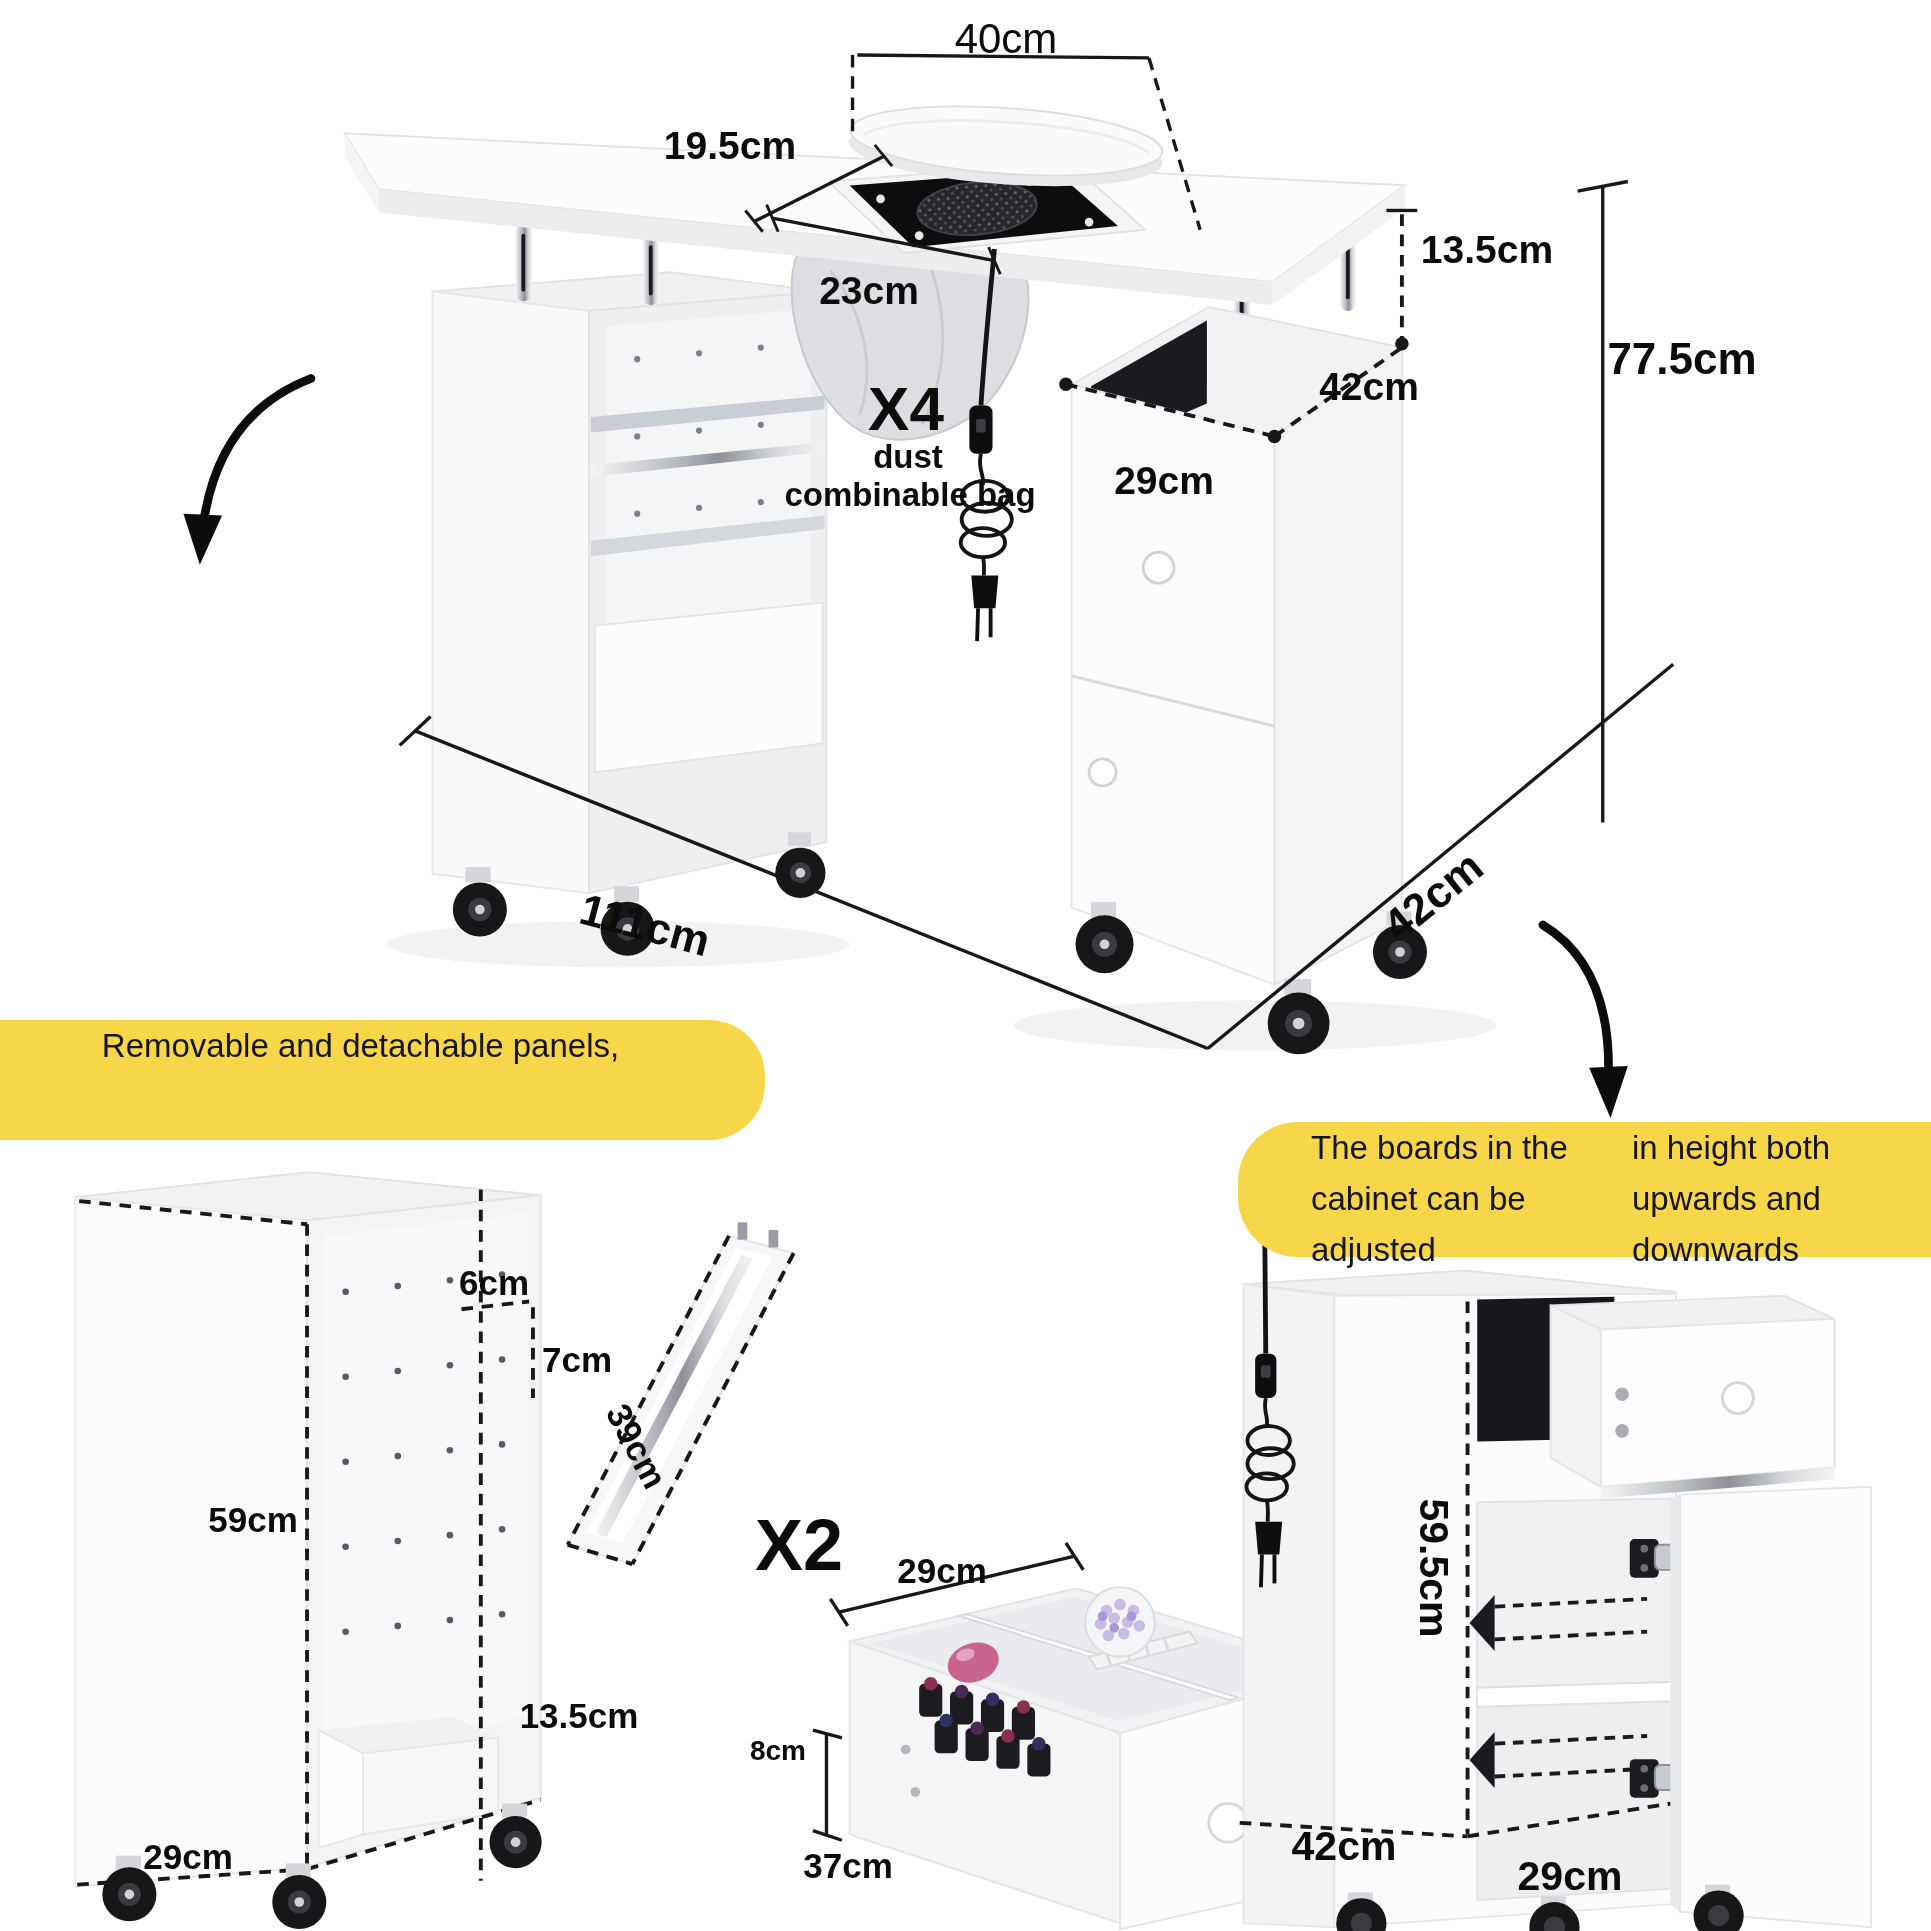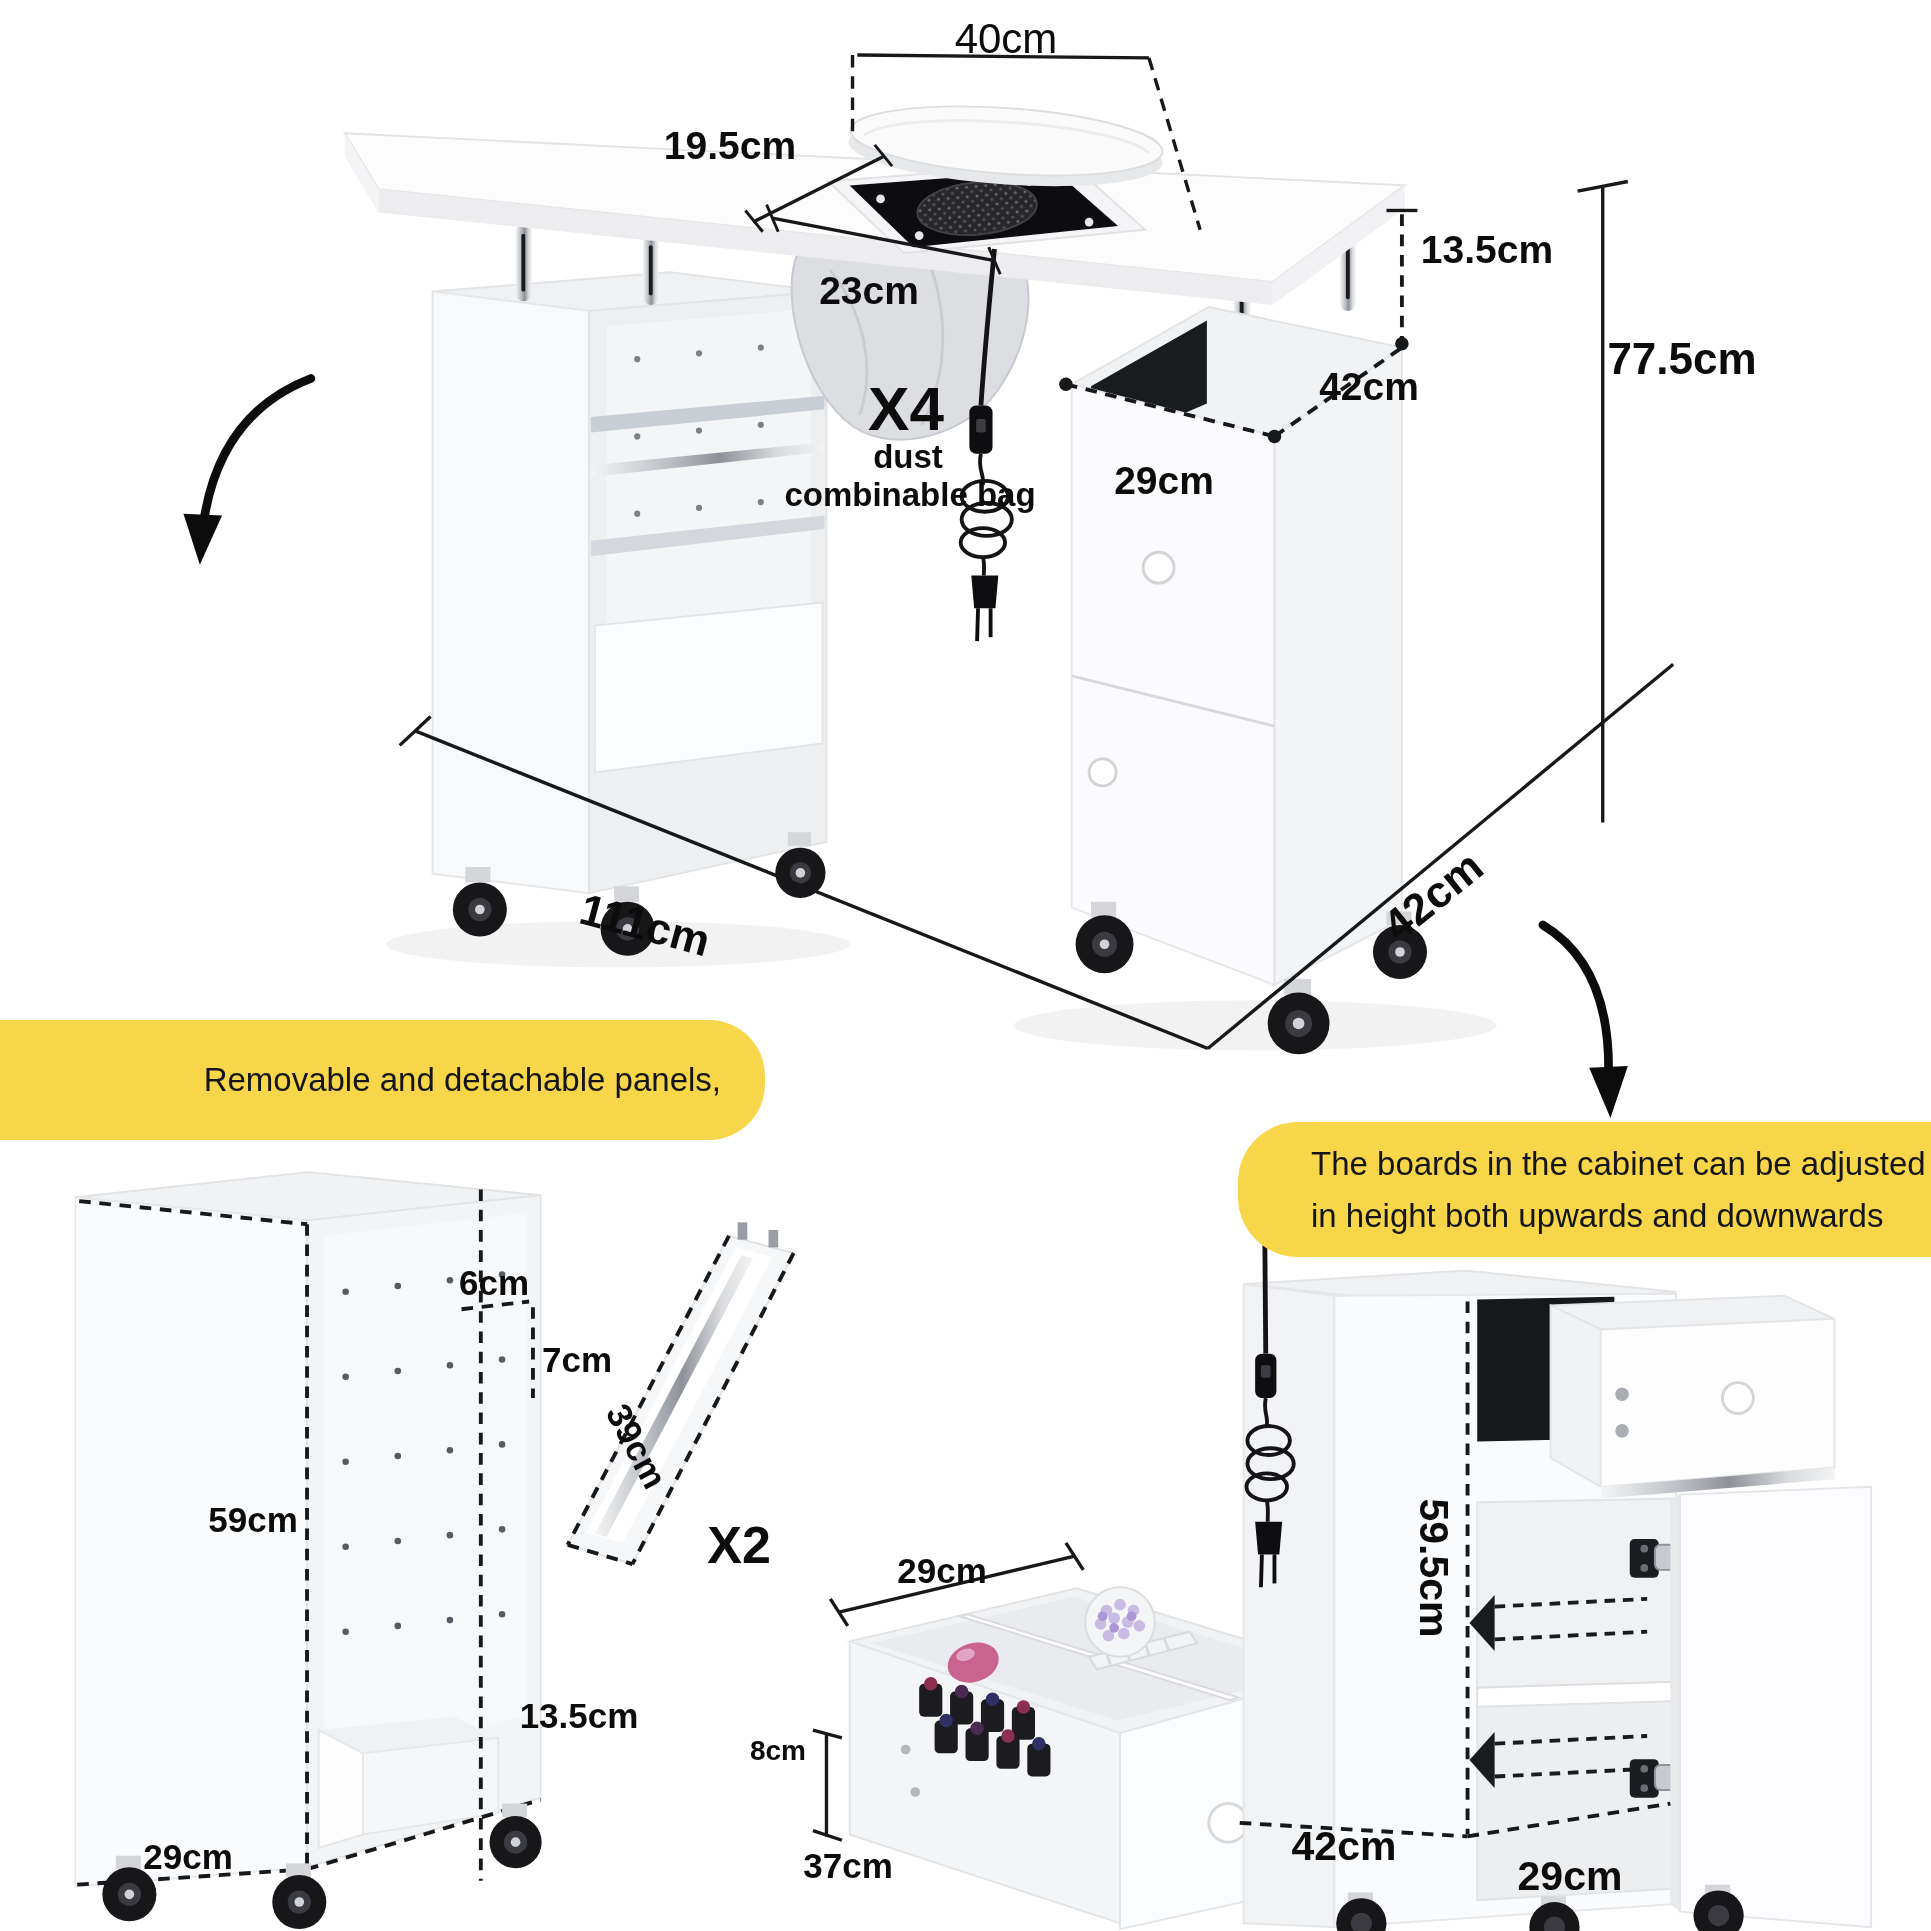--- a/index.html
+++ b/index.html
@@ -14,21 +14,21 @@
     letter-spacing:0px;
   }
   .label.rot15{transform:translate(-50%,-50%) rotate(15deg);}
   .label.rotm39{transform:translate(-50%,-50%) rotate(-39deg);}
   .label.rot62{transform:translate(-50%,-50%) rotate(62deg);}
   .label.rot90{transform:translate(-50%,-50%) rotate(90deg);}
   .xbold{font-weight:800;}
   .banner{
     position:absolute;background:#F8D64A;color:#151515;
     font-size:33px;font-weight:400;line-height:1.55;
-    display:flex;flex-direction:column;justify-content:center;
+    display:flex;justify-content:center;
   }
   .banner-left{
     left:0;top:1020px;width:765px;height:120px;
     border-radius:0 56px 56px 0;text-align:right;padding-right:44px;box-sizing:border-box;
   }
   .banner-right{
     left:1238px;top:1122px;width:693px;height:135px;
     border-radius:60px 0 0 60px;text-align:left;padding-left:73px;box-sizing:border-box;
   }
 </style>
@@ -483,21 +483,21 @@
   </div>
   <div class="banner banner-right">
     <div>The boards in the cabinet can be adjusted</div>
     <div>in height both upwards and downwards</div>
   </div>
 
   <div class="label" style="left:494px;top:1282px;font-size:35px;">6cm</div>
   <div class="label" style="left:577px;top:1359px;font-size:35px;">7cm</div>
   <div class="label" style="left:253px;top:1519px;font-size:35px;">59cm</div>
   <div class="label rot62" style="left:637px;top:1446px;font-size:35px;">39cm</div>
-  <div class="label xbold" style="left:739px;top:1545px;font-size:52px;">X2</div>
+  <div class="label xbold" style="left:799px;top:1545px;font-size:72px;">X2</div>
   <div class="label" style="left:579px;top:1715px;font-size:35px;">13.5cm</div>
   <div class="label" style="left:188px;top:1856px;font-size:35px;">29cm</div>
 
   <div class="label" style="left:942px;top:1570px;font-size:35px;">29cm</div>
   <div class="label" style="left:778px;top:1751px;font-size:28px;">8cm</div>
   <div class="label" style="left:848px;top:1865px;font-size:35px;">37cm</div>
 
   <div class="label rot90" style="left:1433px;top:1568px;font-size:41px;">59.5cm</div>
   <div class="label" style="left:1344px;top:1846px;font-size:41px;">42cm</div>
   <div class="label" style="left:1570px;top:1876px;font-size:41px;">29cm</div>

